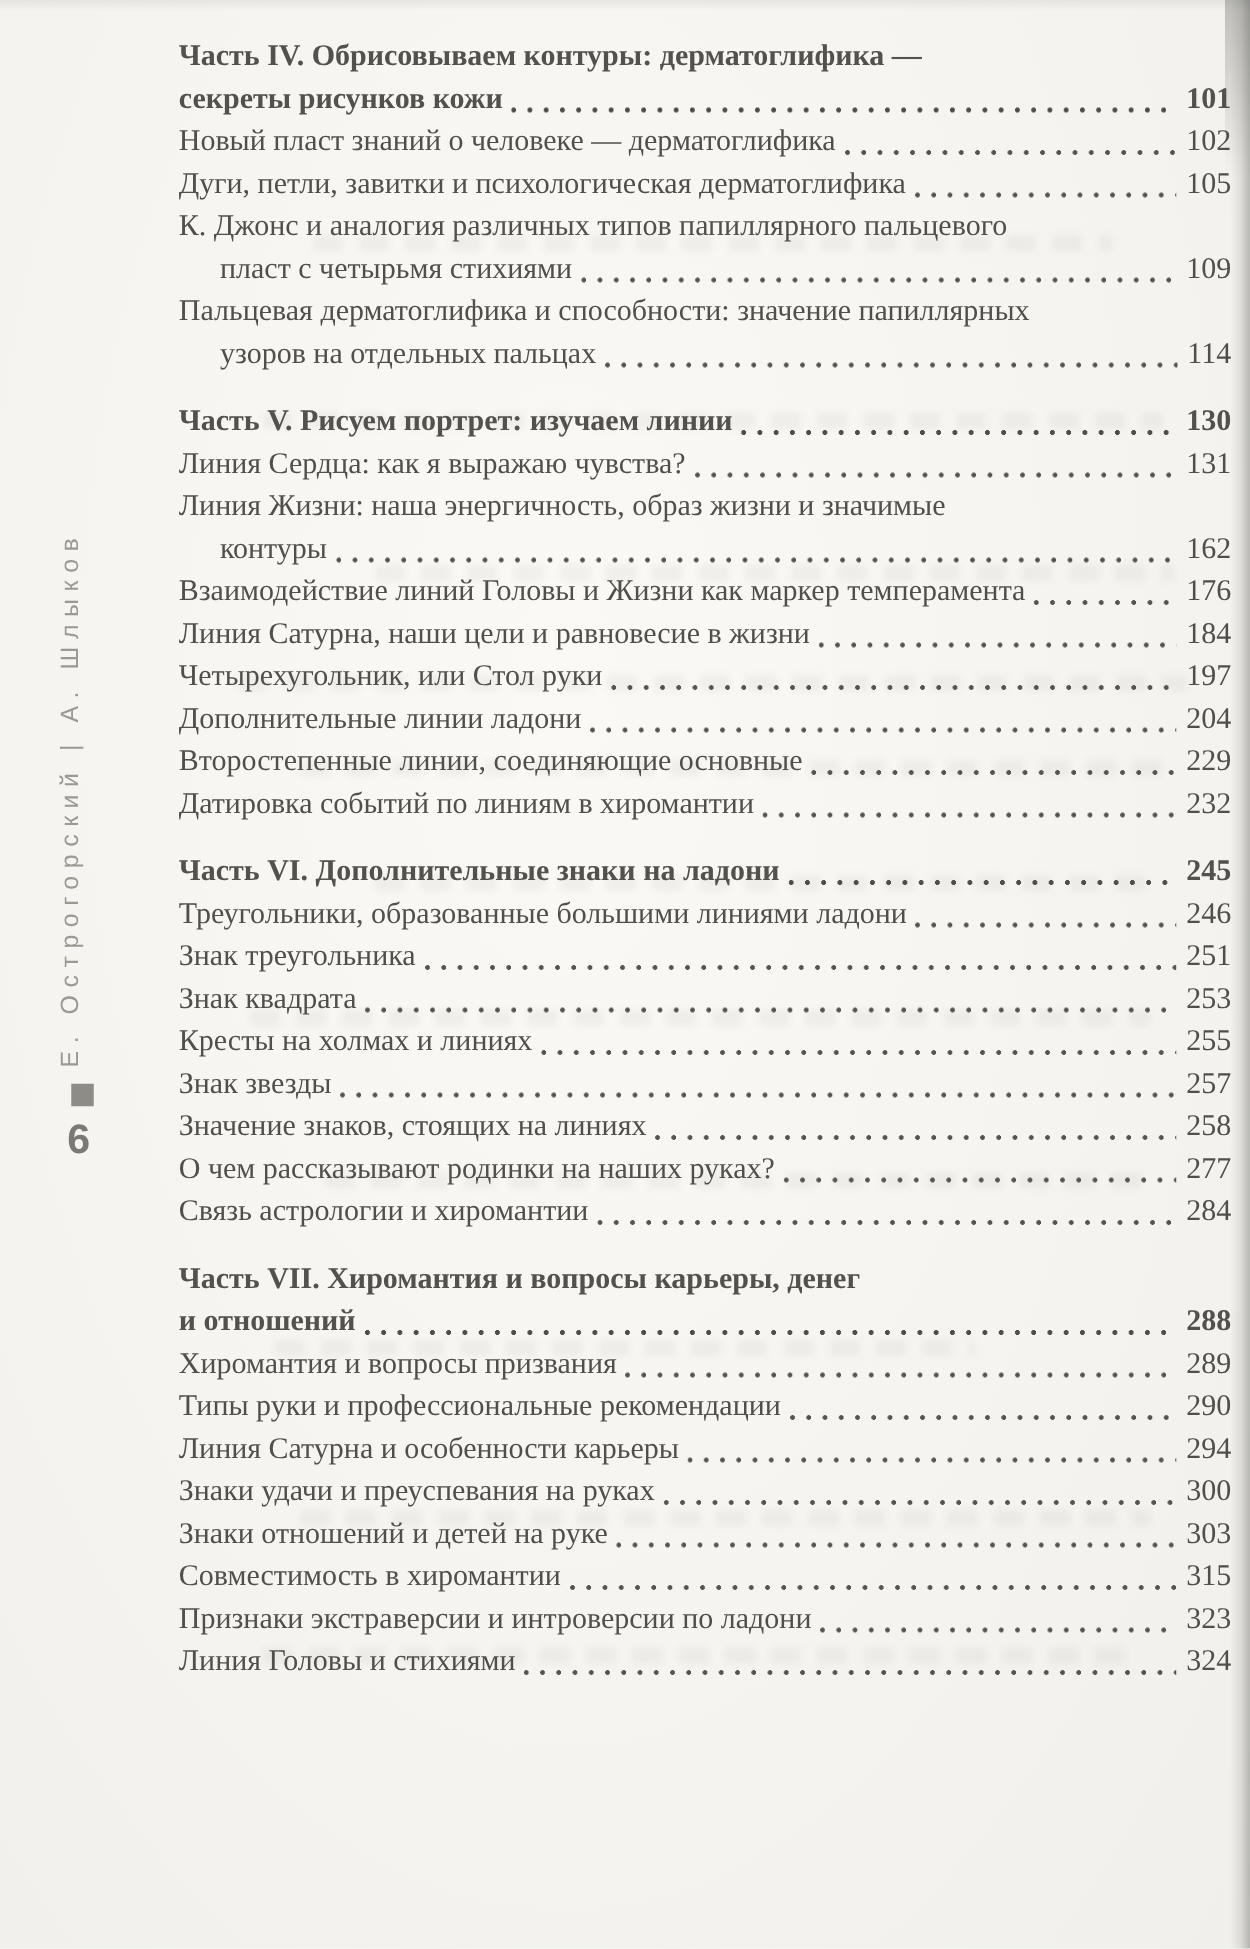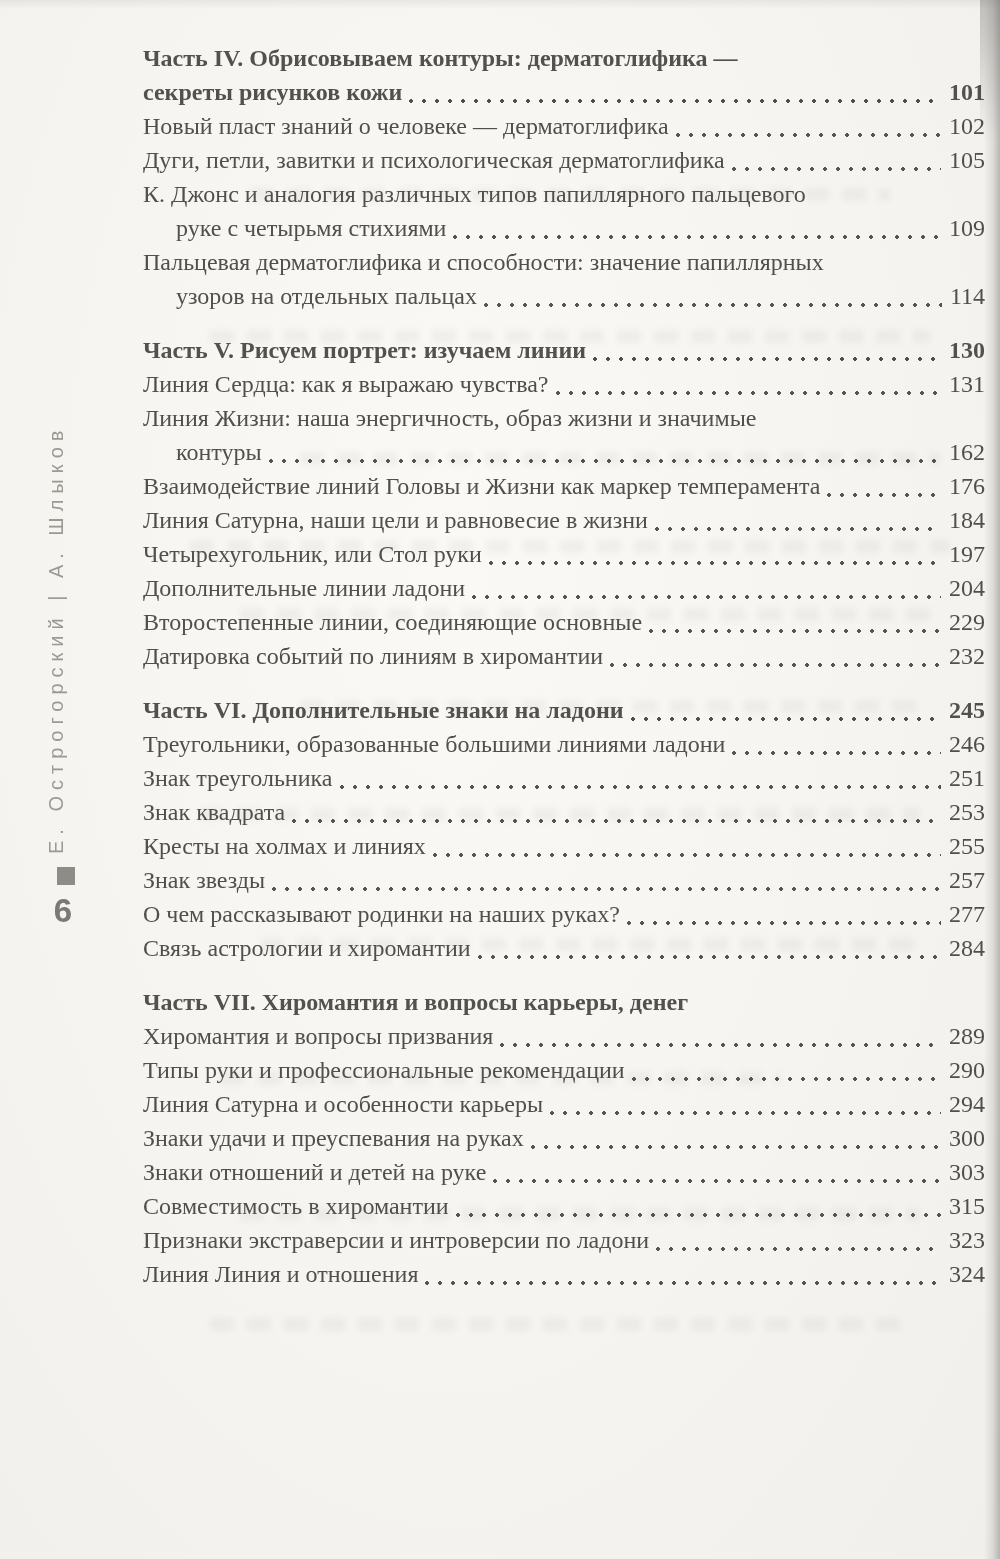--- a/index.html
+++ b/index.html
@@ -53,21 +53,21 @@
   }
   .folio-number {
     position: absolute; left: 48px; top: 892px; width: 30px;
     font-family: "Liberation Sans", sans-serif;
     font-weight: 700; font-size: 33px; color: #7b7973;
     text-align: center;
   }
 
   
   .toc {
-    position: absolute; left: 143px; top: 41px; width: 842px;
+    position: absolute; left: 143px; top: 28px; width: 842px;
     font-size: 24px; line-height: 34px;
     color: #514f4a;
   }
   .entry { }
   .entry.section-start { margin-top: 20px; }
   .toc .entry:first-child { margin-top: 0; }
   .entry.bold { font-weight: 700; color: #53514b; }
   .line { display: flex; align-items: baseline; }
   .line .t { white-space: nowrap; }
   .line.cont { padding-left: 33px; }
@@ -128,21 +128,21 @@
           <span class="t">Дуги, петли, завитки и психологическая дерматоглифика</span>
           <span class="leader"></span>
           <span class="pg">105</span>
         </div>
       </div>
       <div class="entry">
         <div class="line">
           <span class="t">К. Джонс и аналогия различных типов папиллярного пальцевого</span>
         </div>
         <div class="line cont">
-          <span class="t">руке с четырьмя стихиями</span>
+          <span class="t">пласт с четырьмя стихиями</span>
           <span class="leader"></span>
           <span class="pg">109</span>
         </div>
       </div>
       <div class="entry">
         <div class="line">
           <span class="t">Пальцевая дерматоглифика и способности: значение папиллярных</span>
         </div>
         <div class="line cont">
           <span class="t">узоров на отдельных пальцах</span>
@@ -253,36 +253,48 @@
       </div>
       <div class="entry">
         <div class="line">
           <span class="t">Знак звезды</span>
           <span class="leader"></span>
           <span class="pg">257</span>
         </div>
       </div>
       <div class="entry">
         <div class="line">
+          <span class="t">Значение знаков, стоящих на линиях</span>
+          <span class="leader"></span>
+          <span class="pg">258</span>
+        </div>
+      </div>
+      <div class="entry">
+        <div class="line">
           <span class="t">О чем рассказывают родинки на наших руках?</span>
           <span class="leader"></span>
           <span class="pg">277</span>
         </div>
       </div>
       <div class="entry">
         <div class="line">
           <span class="t">Связь астрологии и хиромантии</span>
           <span class="leader"></span>
           <span class="pg">284</span>
         </div>
       </div>
       <div class="entry bold section-start">
         <div class="line">
           <span class="t">Часть VII. Хиромантия и вопросы карьеры, денег</span>
         </div>
+        <div class="line">
+          <span class="t">и отношений</span>
+          <span class="leader"></span>
+          <span class="pg">288</span>
+        </div>
       </div>
       <div class="entry">
         <div class="line">
           <span class="t">Хиромантия и вопросы призвания</span>
           <span class="leader"></span>
           <span class="pg">289</span>
         </div>
       </div>
       <div class="entry">
         <div class="line">
@@ -321,21 +333,21 @@
       </div>
       <div class="entry">
         <div class="line">
           <span class="t">Признаки экстраверсии и интроверсии по ладони</span>
           <span class="leader"></span>
           <span class="pg">323</span>
         </div>
       </div>
       <div class="entry">
         <div class="line">
-          <span class="t">Линия Линия и отношения</span>
+          <span class="t">Линия Головы и стихиями</span>
           <span class="leader"></span>
           <span class="pg">324</span>
         </div>
       </div>
     </div>
 
   <div class="edge-top"></div>
   <div class="edge-right"></div>
   <div class="corner-tr"></div>
 </div>

